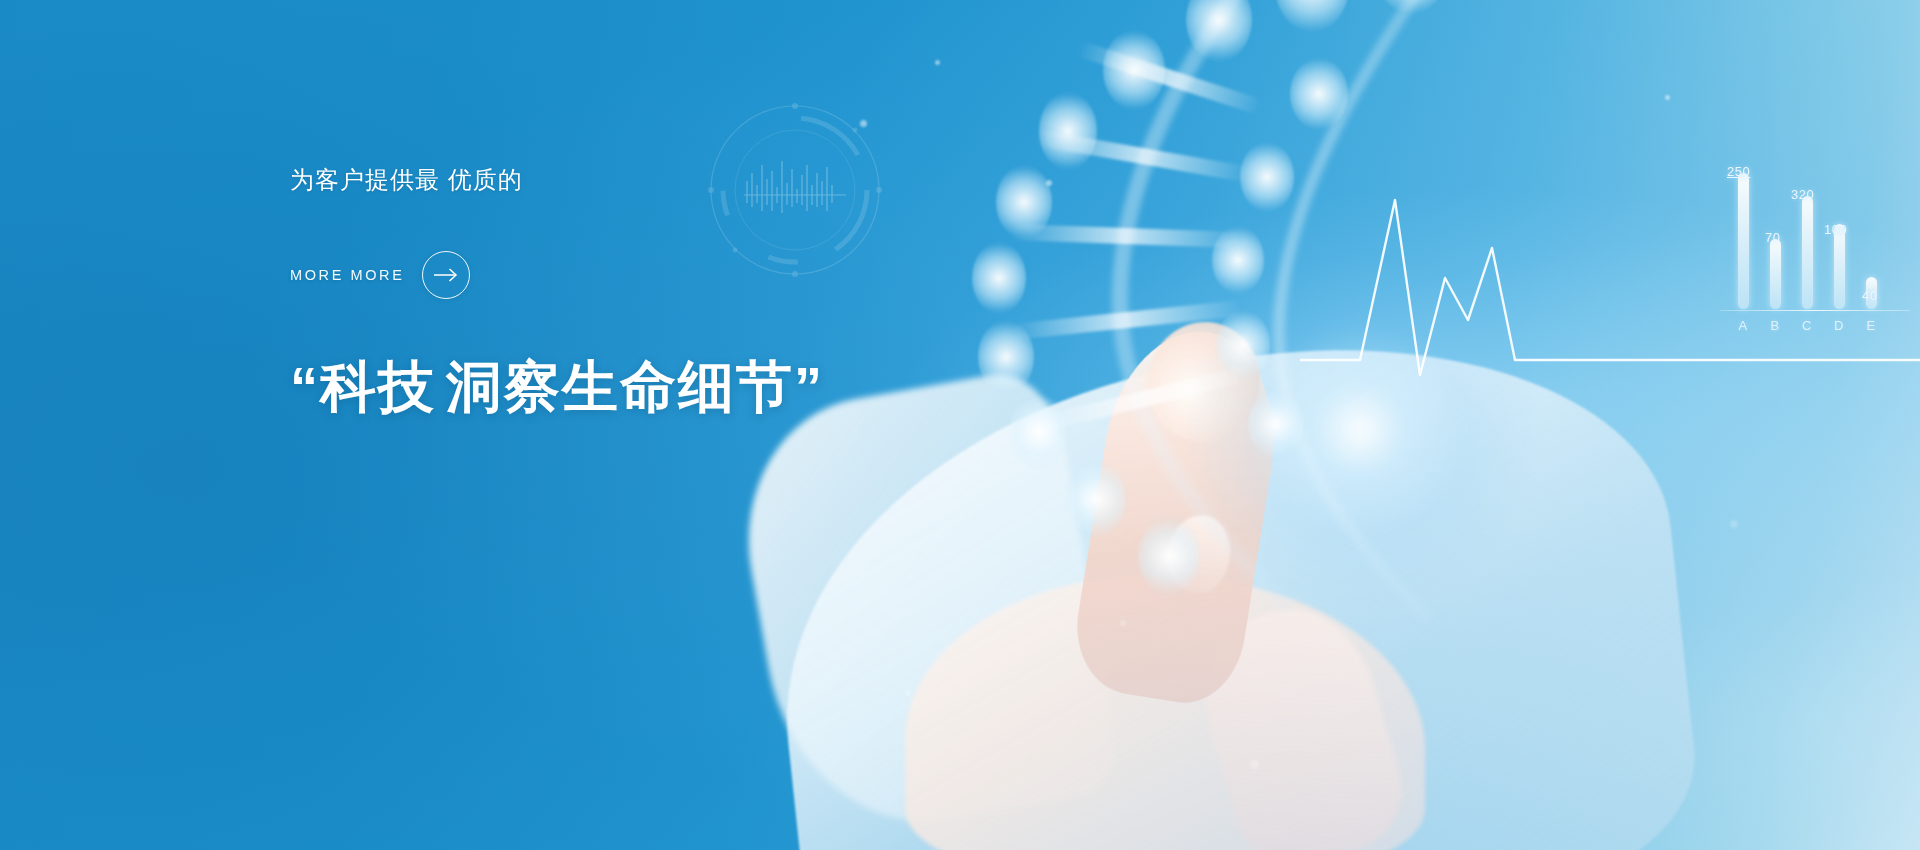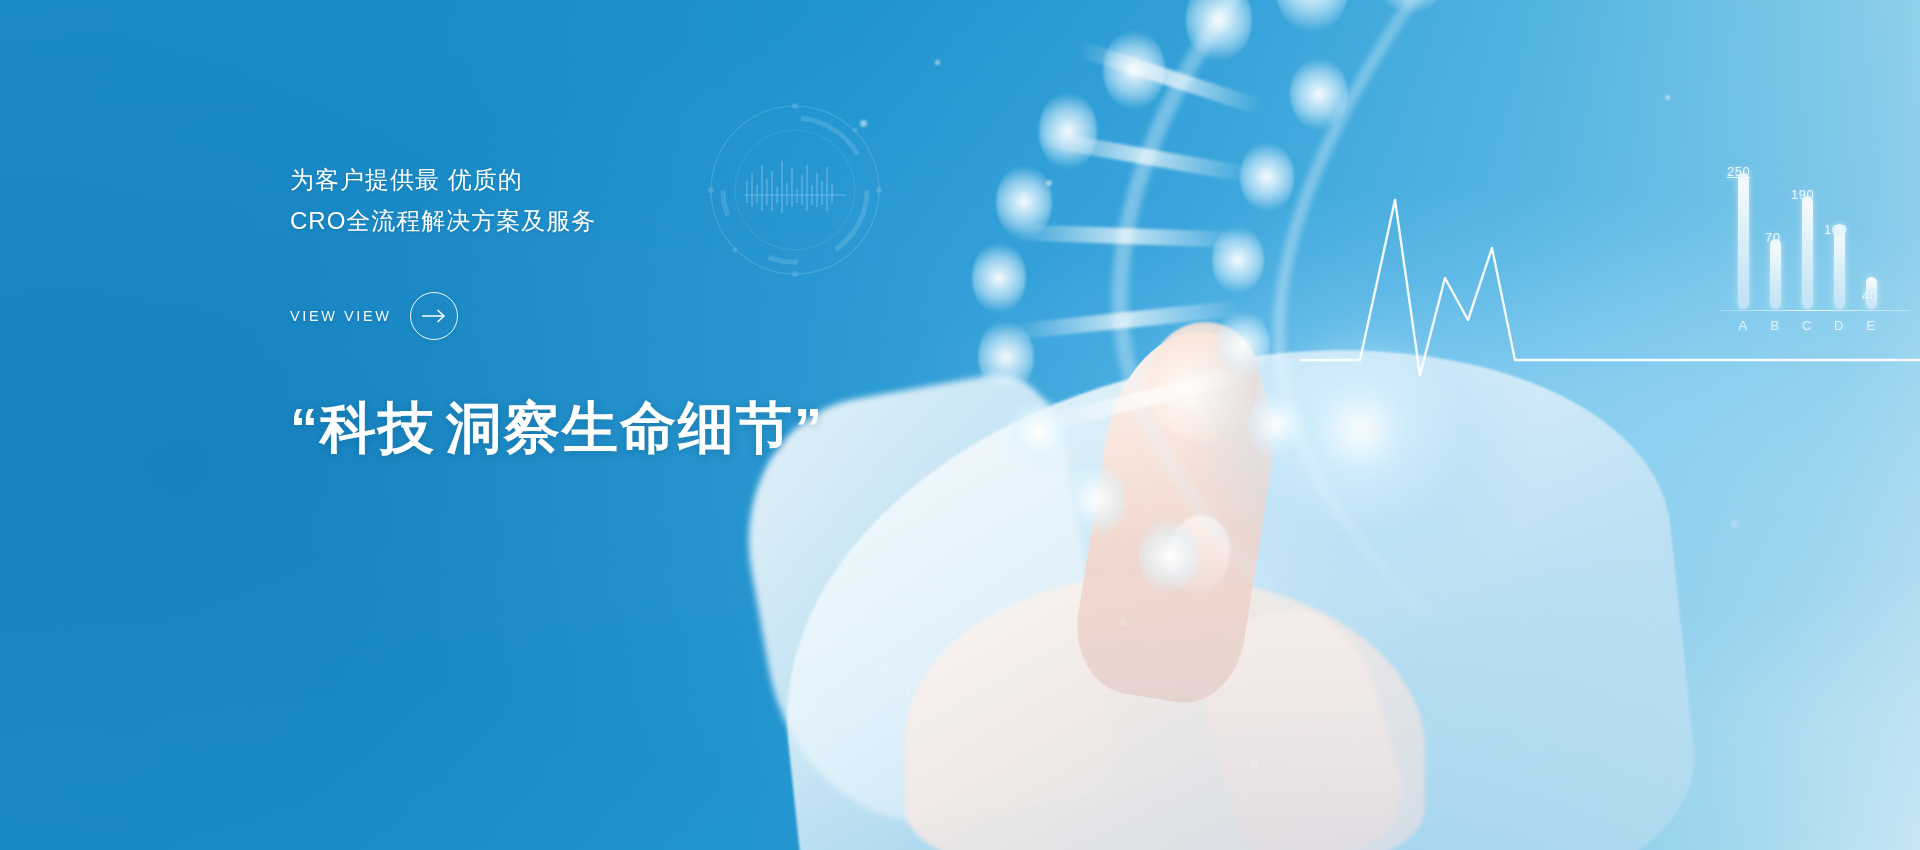--- a/index.html
+++ b/index.html
@@ -296,21 +296,21 @@
     <div class="chart-axis"></div>
 
     <div class="chart-bar" style="left:18px;height:136px;"></div>
     <div class="chart-bar" style="left:50px;height:70px;"></div>
     <div class="chart-bar" style="left:82px;height:113px;"></div>
     <div class="chart-bar" style="left:114px;height:85px;"></div>
     <div class="chart-bar" style="left:146px;height:32px;"></div>
 
     <div class="chart-value" style="left:7px;top:14px;text-decoration:underline;">250</div>
     <div class="chart-value" style="left:45px;top:80px;">70</div>
-    <div class="chart-value" style="left:71px;top:37px;">190</div>
+    <div class="chart-value" style="left:71px;top:37px;">320</div>
     <div class="chart-value" style="left:104px;top:72px;">100</div>
     <div class="chart-value" style="left:142px;top:118px;margin-top:20px;">40</div>
 
     <div class="chart-cat" style="left:13px;">A</div>
     <div class="chart-cat" style="left:45px;">B</div>
     <div class="chart-cat" style="left:77px;">C</div>
     <div class="chart-cat" style="left:109px;">D</div>
     <div class="chart-cat" style="left:141px;">E</div>
   </div>
 
@@ -319,25 +319,24 @@
   <div class="dot" style="left:1046px;top:180px;width:6px;height:6px;"></div>
   <div class="dot" style="left:1665px;top:95px;width:5px;height:5px;"></div>
   <div class="dot" style="left:1730px;top:520px;width:8px;height:8px;opacity:.4"></div>
   <div class="dot" style="left:1120px;top:620px;width:6px;height:6px;opacity:.5"></div>
   <div class="dot" style="left:1250px;top:760px;width:9px;height:9px;opacity:.45"></div>
   <div class="dot" style="left:905px;top:690px;width:6px;height:6px;opacity:.5"></div>
 
   <div class="content">
 
     <div class="sub-line">为客户提供最 优质的</div>
-    <div class="sub-line sub-line-2">CRO全流程解决方案及服务</div>
 
 
     <div class="viewmore">
-      <span class="viewmore-label">VIEW VIEW</span>
+      <span class="viewmore-label">MORE MORE</span>
       <span class="viewmore-circle">
         <svg width="26" height="14" viewBox="0 0 26 14">
           <line x1="1" y1="7" x2="23" y2="7" stroke="#ffffff" stroke-width="1.5"></line>
           <polyline points="16.5,1 23,7 16.5,13" fill="none" stroke="#ffffff" stroke-width="1.5"></polyline>
         </svg>
       </span>
     </div>
 
     <div class="quote">
       <span class="mark">“</span><span class="strong">科技</span><span class="light">洞察生命细节</span><span class="mark">”</span>

